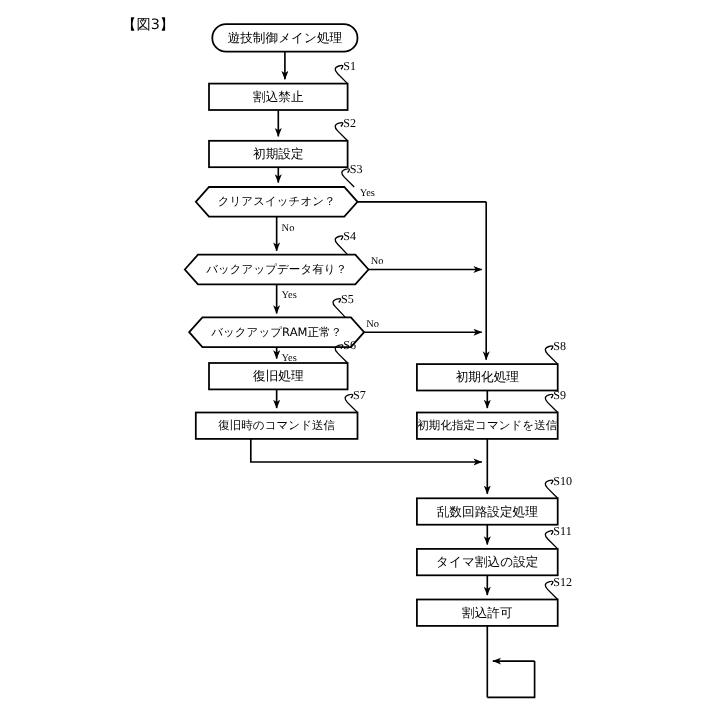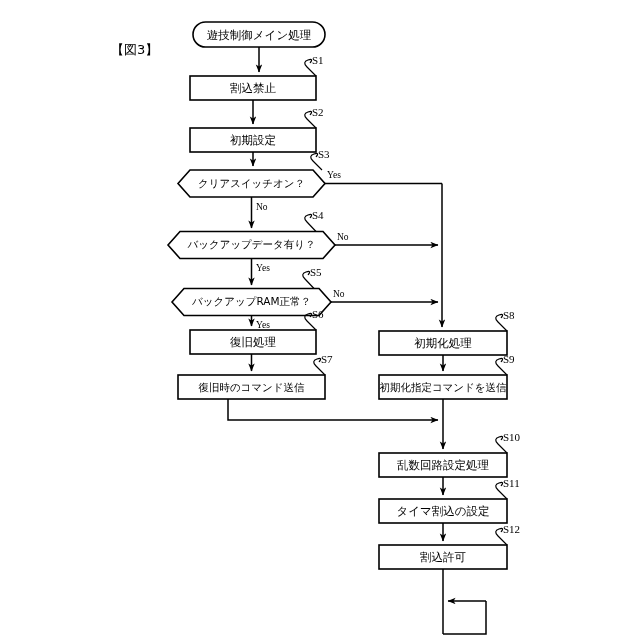--- a/index.html
+++ b/index.html
@@ -71,21 +71,20 @@
   }
   .figlabel {
     position: absolute;
     left: 111px;
     top: 13px;
     font-family: "DejaVu Sans", "Liberation Sans", sans-serif;
     font-size: 13px;
     color: #000000;
     letter-spacing: 0px;
     white-space: nowrap;
-    margin-top: 28px;
   }
 </style>
 </head>
 <body>
 
 <div id="page">
 
   <div class="figlabel">【図3】</div>
 
   <svg id="flow" viewBox="0 0 640 640">

